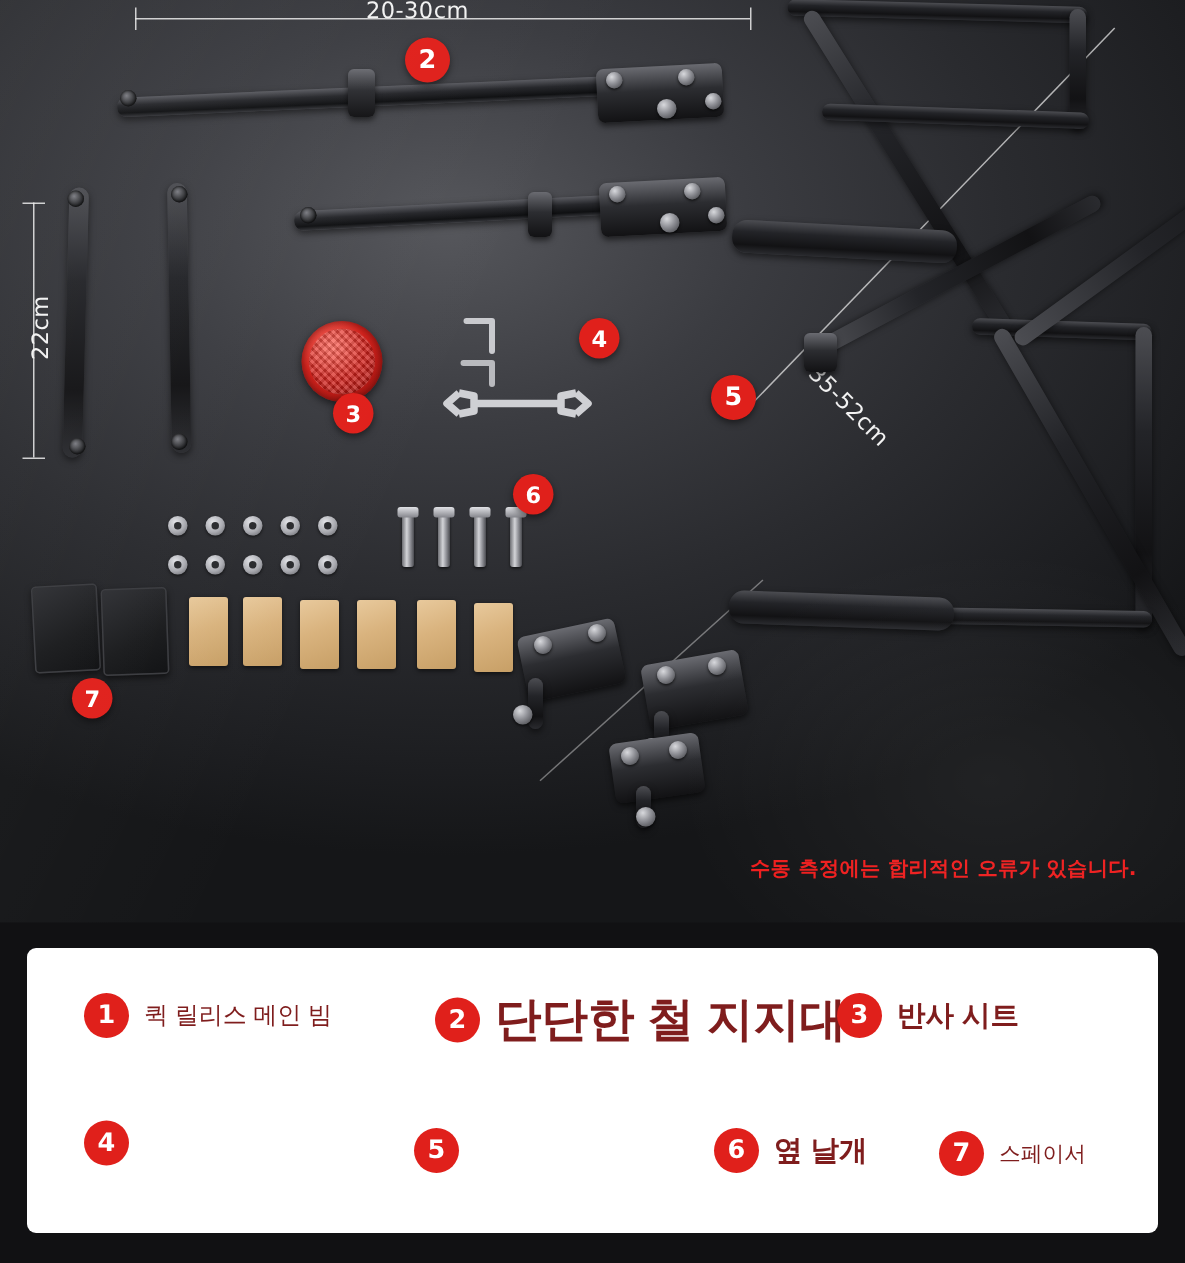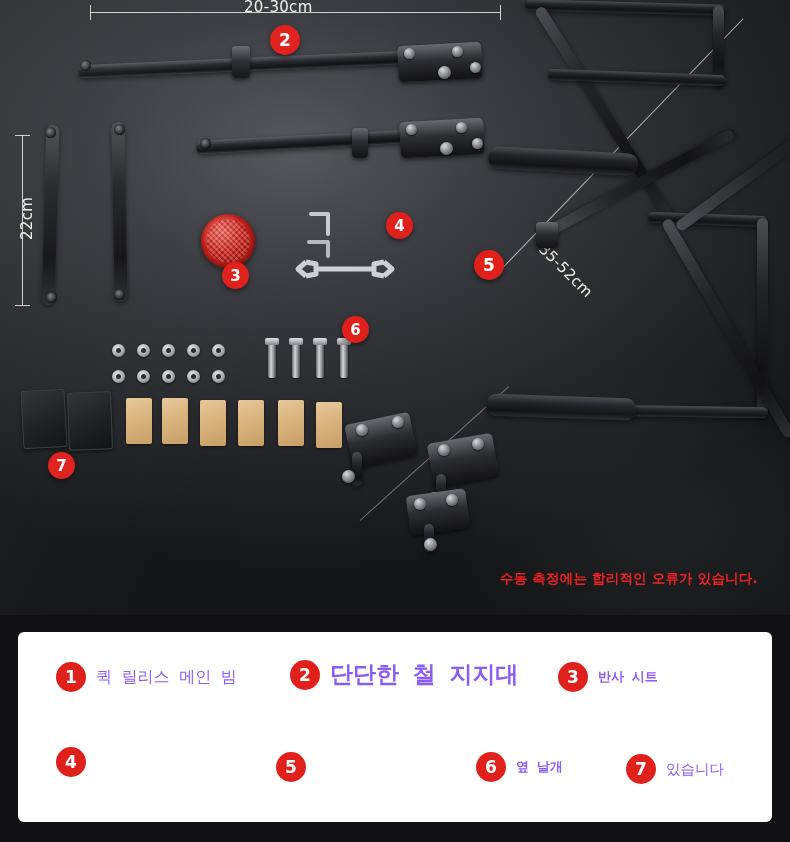--- a/index.html
+++ b/index.html
@@ -186,27 +186,27 @@
     border-radius: 50%;
     background: #e0201b;
     color: #fff;
     font-size: 17px;
     font-weight: bold;
     display: flex; align-items: center; justify-content: center;
     margin-right: 10px;
     flex: 0 0 auto;
   }
   .ltext {
-    color: #8b5cf6;
-    font-family: Liberation Mono, monospace;
+    color: #7f1d1d;
+    font-family: Liberation Sans, sans-serif;
     white-space: nowrap;
   }
   .t17 { font-size: 16px; }
-  .t19 { font-size: 13px; font-weight: bold; }
-  .t22 { font-size: 23px; font-weight: bold; }
+  .t19 { font-size: 19px; font-weight: bold; }
+  .t22 { font-size: 31px; font-weight: bold; }
   .t15 { font-size: 14.5px; }
 
   .vrot {
     transform: rotate(-90deg);
     transform-origin: left top;
   }
 </style>
 </head>
 <body>
 
@@ -397,17 +397,17 @@
       <div class="lnum">5</div>
     </div>
 
     <div class="legend-row" style="left:458px; top:120px;">
       <div class="lnum">6</div>
       <div class="ltext t19">옆 날개</div>
     </div>
 
     <div class="legend-row" style="left:608px; top:122px;">
       <div class="lnum">7</div>
-      <div class="ltext t15">있습니다</div>
+      <div class="ltext t15">스페이서</div>
     </div>
 
   </div>
 </div>
 
 </body></html>

